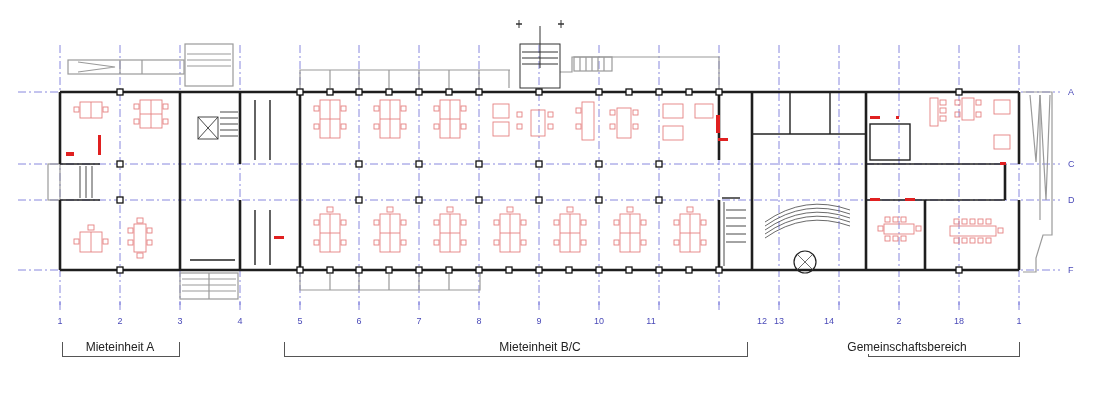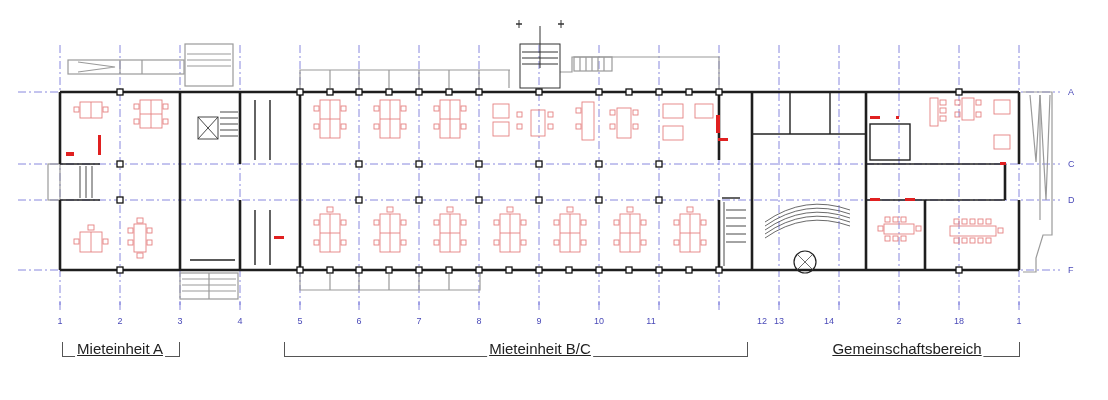--- a/index.html
+++ b/index.html
@@ -1,21 +1,21 @@
 <!DOCTYPE html>
 <html><head>
 <meta charset="utf-8">
 <style>
   html, body { margin: 0; padding: 0; background: #ffffff; }
   body { width: 1108px; height: 400px; position: relative; overflow: hidden; font-family: "Liberation Sans", sans-serif; }
   #plan { position: absolute; left: 0; top: 0; width: 1108px; height: 400px; }
   .axis-num { position: absolute; top: 316px; font-size: 9px; color: #4a4ab8; transform: translateX(-50%); font-family: "Liberation Sans", sans-serif; }
   .axis-letter { position: absolute; left: 1068px; font-size: 9px; color: #4a4ab8; transform: translateY(-50%); font-family: "Liberation Sans", sans-serif; }
   .zone { position: absolute; top: 342px; height: 14px; border-left: 1px solid #555; border-right: 1px solid #555; border-bottom: 1px solid #555; }
-  .zone-label { position: absolute; top: 340px; font-size: 15px; color: #222; transform: translateX(-50%); background: #fff; padding: 0 2px; white-space: nowrap; font-family: "Liberation Sans", sans-serif; text-decoration: underline; }
+  .zone-label { position: absolute; top: 340px; font-size: 12px; color: #222; transform: translateX(-50%); background: #fff; padding: 0 2px; white-space: nowrap; font-family: "Liberation Sans", sans-serif; }
 </style>
 </head>
 <body>
 
 <svg id="plan" viewBox="0 0 1108 400" xmlns="http://www.w3.org/2000/svg">
 
   <g stroke="#6a6ad6" stroke-width="0.8" stroke-dasharray="8 3 2 3" fill="none">
     <line x1="60" y1="45" x2="60" y2="305"></line>
       <line x1="120" y1="45" x2="120" y2="305"></line>
       <line x1="180" y1="45" x2="180" y2="305"></line>

